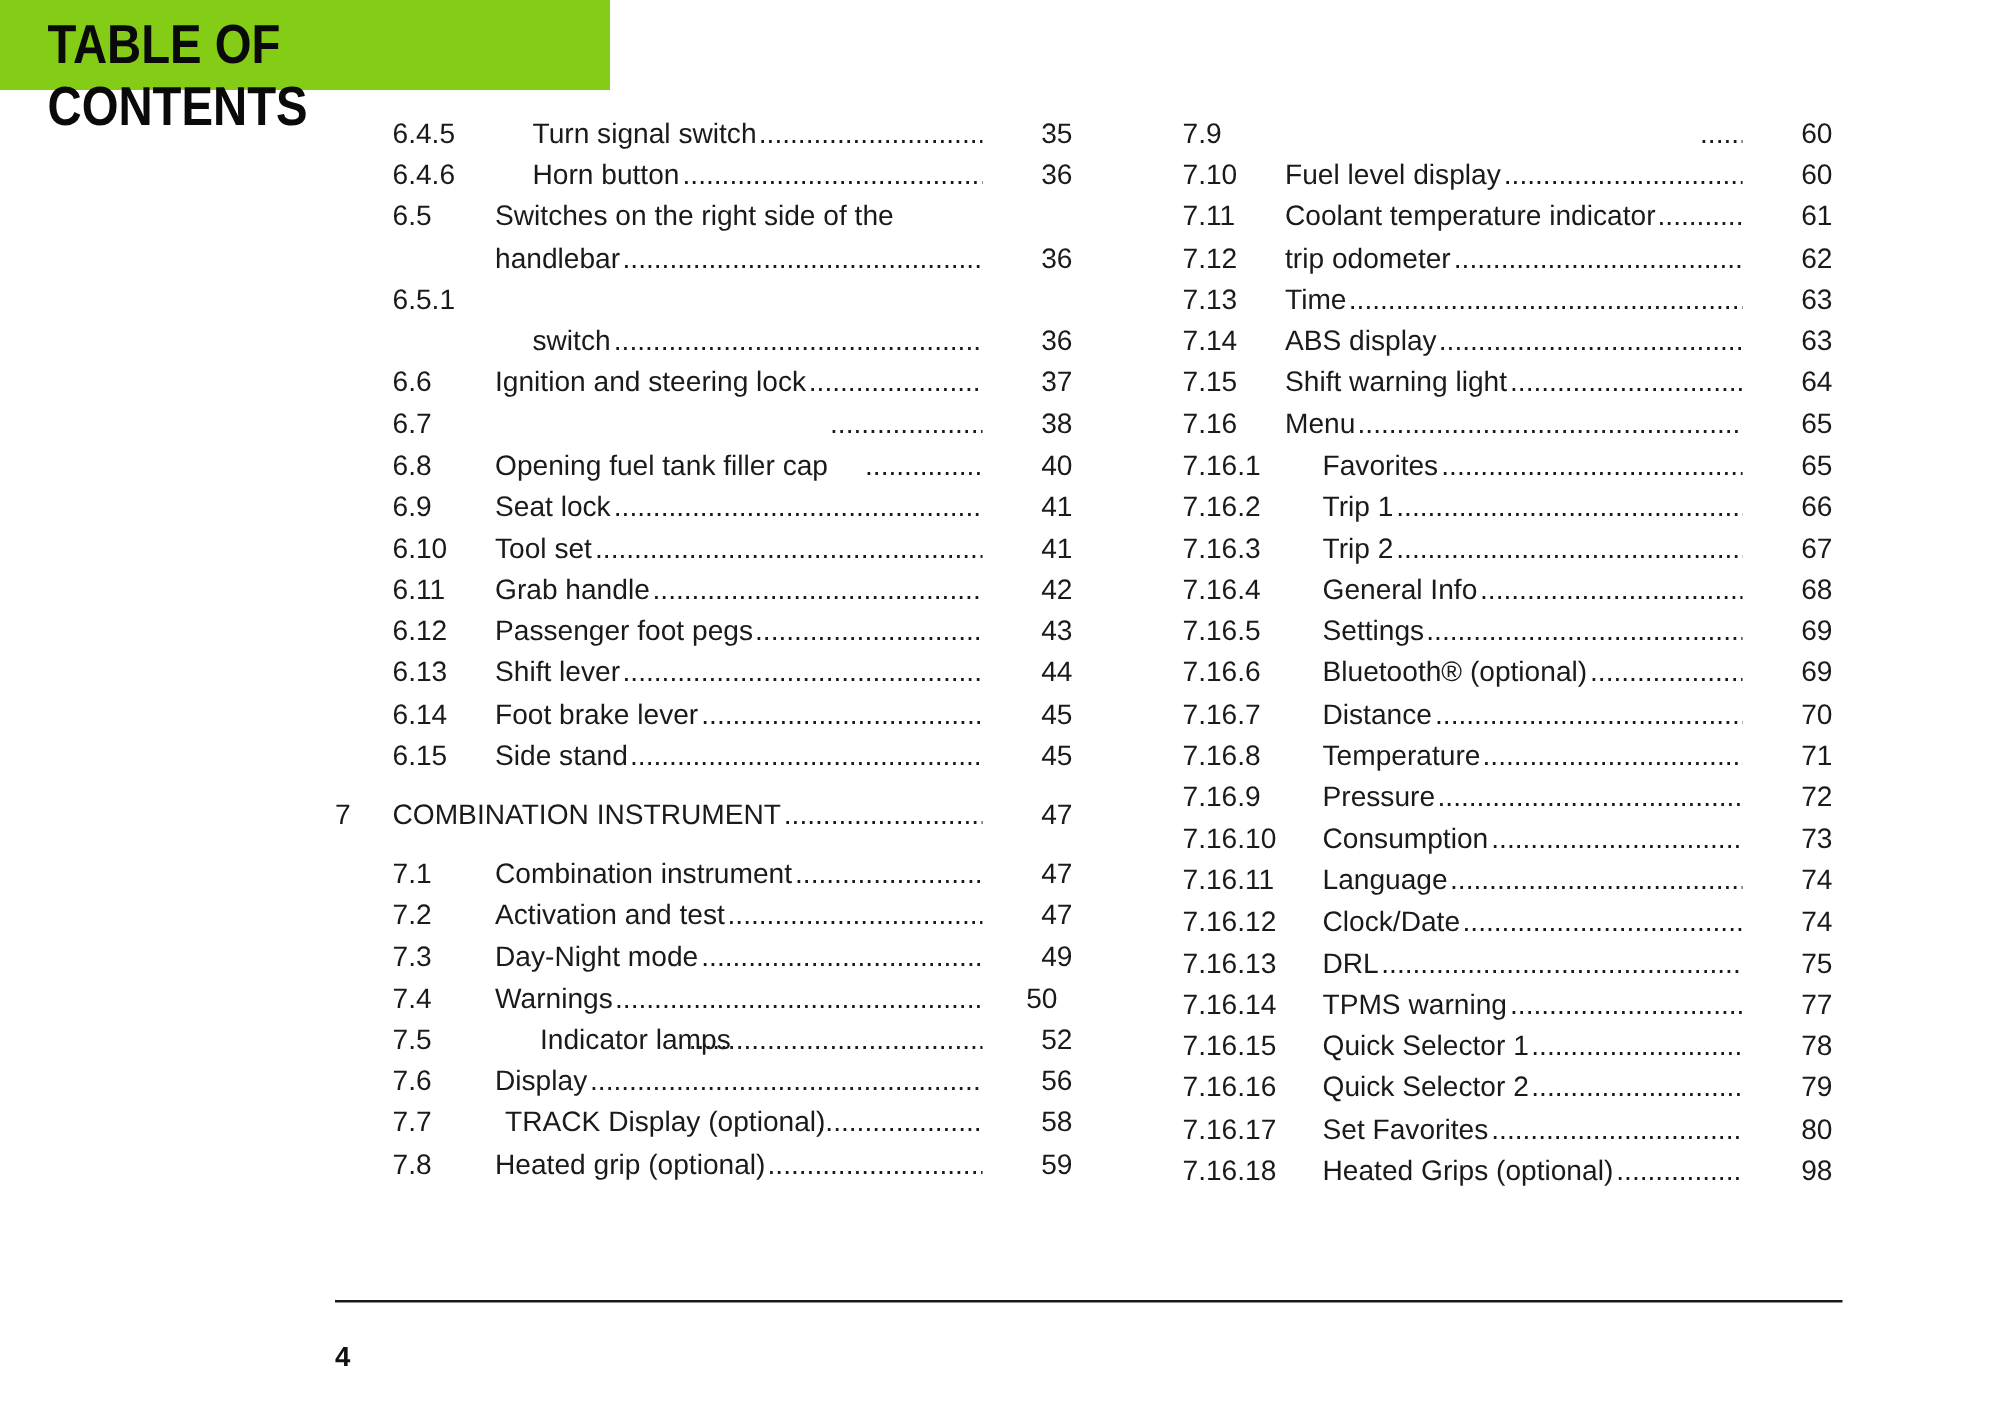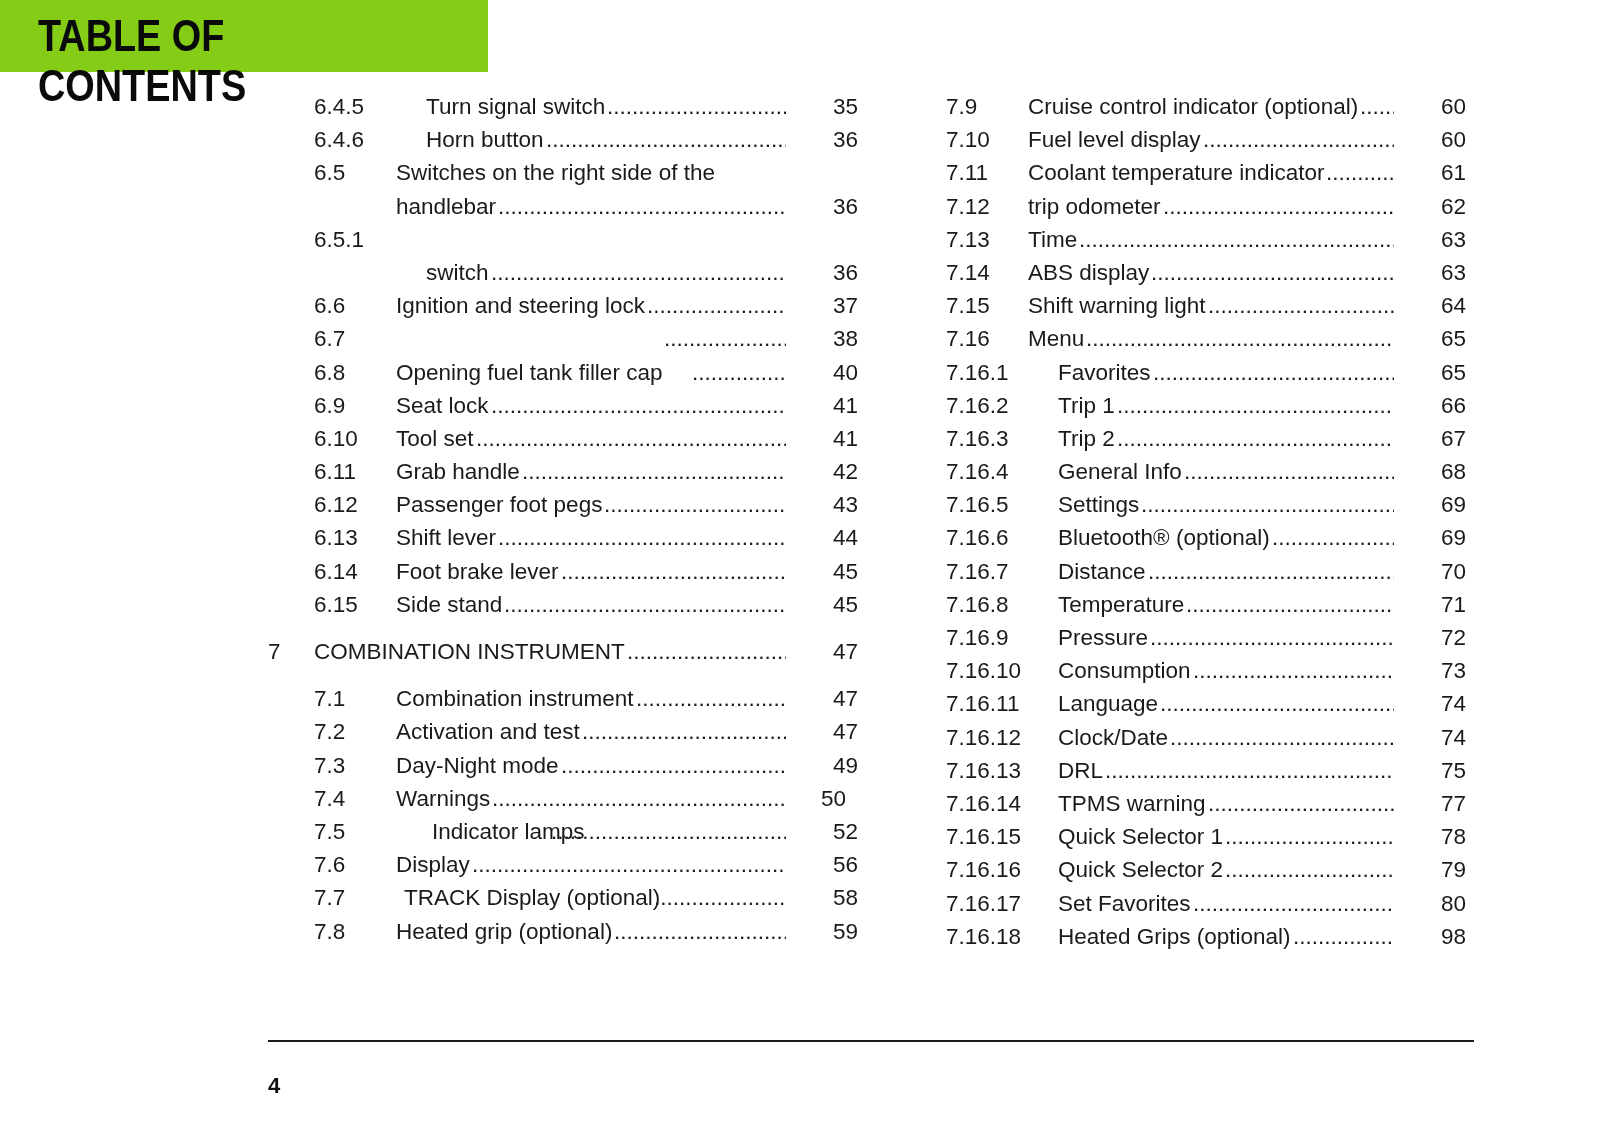--- a/index.html
+++ b/index.html
@@ -190,21 +190,20 @@
     <div class="entry">
       <span class="num" style="left: 46px;">7.8</span>
       <span class="title" style="left: 128px;">Heated grip (optional)</span>
       <span class="lead" style="left: 346px; width: 172px;">........................................................................................................................................................................................................</span>
       <span class="page" style="left: 530px; width: 60px;">59</span>
     </div>
   </div>
 <div class="col col-right" id="col-right">
     <div class="entry">
       <span class="num" style="left: 0px;">7.9</span>
-      <span class="title" style="left: 82px;">Cruise control indicator (optional)</span>
       <span class="lead" style="left: 414px; width: 34px;">........................................................................................................................................................................................................</span>
       <span class="page" style="left: 460px; width: 60px;">60</span>
     </div>
     <div class="entry">
       <span class="num" style="left: 0px;">7.10</span>
       <span class="title" style="left: 82px;">Fuel level display</span>
       <span class="lead" style="left: 257px; width: 191px;">........................................................................................................................................................................................................</span>
       <span class="page" style="left: 460px; width: 60px;">60</span>
     </div>
     <div class="entry">

